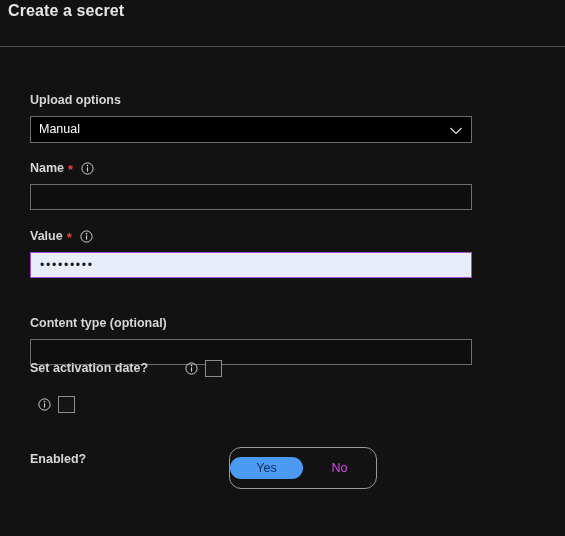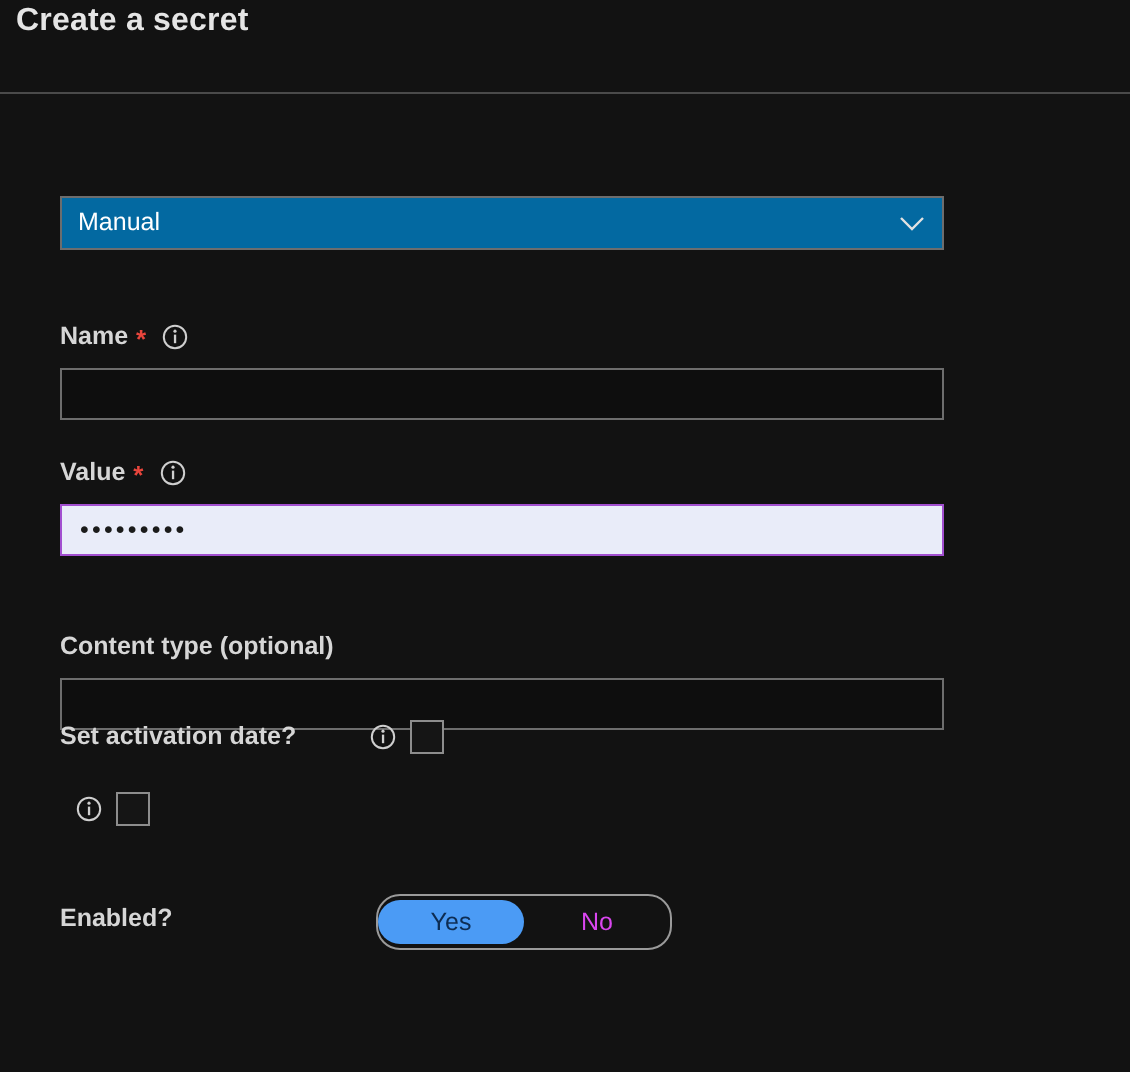--- a/index.html
+++ b/index.html
@@ -116,21 +116,21 @@
   
   .select-wrap {
     position: relative;
     width: 442px;
     height: 27px;
   }
   .select-box {
     box-sizing: border-box;
     width: 442px;
     height: 27px;
-    background: #0369a1;
+    background: #000000;
     border: 1px solid #6d6d6d;
     color: #ffffff;
     font-size: 12.5px;
     line-height: 25px;
     padding: 0 8px;
   }
   .select-chevron {
     position: absolute;
     right: 9px;
     top: 7px;
@@ -166,26 +166,27 @@
     display: flex;
     align-items: flex-start;
     height: 24px;
   }
   .toggle-row .field-label { width: 158px; height: 24px; }
   .toggle {
     box-sizing: border-box;
     display: flex;
     align-items: center;
     width: 148px;
-    height: 28px;
+    height: 42px;
     border: 1px solid #9a9a9a;
     border-radius: 12px;
     background: #121212;
     overflow: hidden;
     padding: 0;
+    margin-left: 41px;
   }
   .toggle-opt {
     flex: 1 1 50%;
     text-align: center;
     font-size: 12.5px;
     line-height: 22px;
     height: 22px;
     color: #d946ef;
     border-radius: 12px;
     user-select: none;
@@ -200,20 +201,23 @@
 <body>
 
 <div class="header">
   <div class="page-title">Create a secret</div>
 </div>
 <div class="header-divider"></div>
 
 <div class="form">
 
   <div class="field-group" style="top:44px;">
+    <div class="field-label">
+      <span>Upload options</span>
+    </div>
     <div class="select-wrap" style="margin-top:7px;">
       <div class="select-box">Manual</div>
       <span class="select-chevron">
         <svg width="14" height="12" viewBox="0 0 14 12">
           <path d="M1.5 3 L7 8.5 L12.5 3" fill="none" stroke="#e2e2e2" stroke-width="1.2"></path>
         </svg>
       </span>
     </div>
   </div>
 

